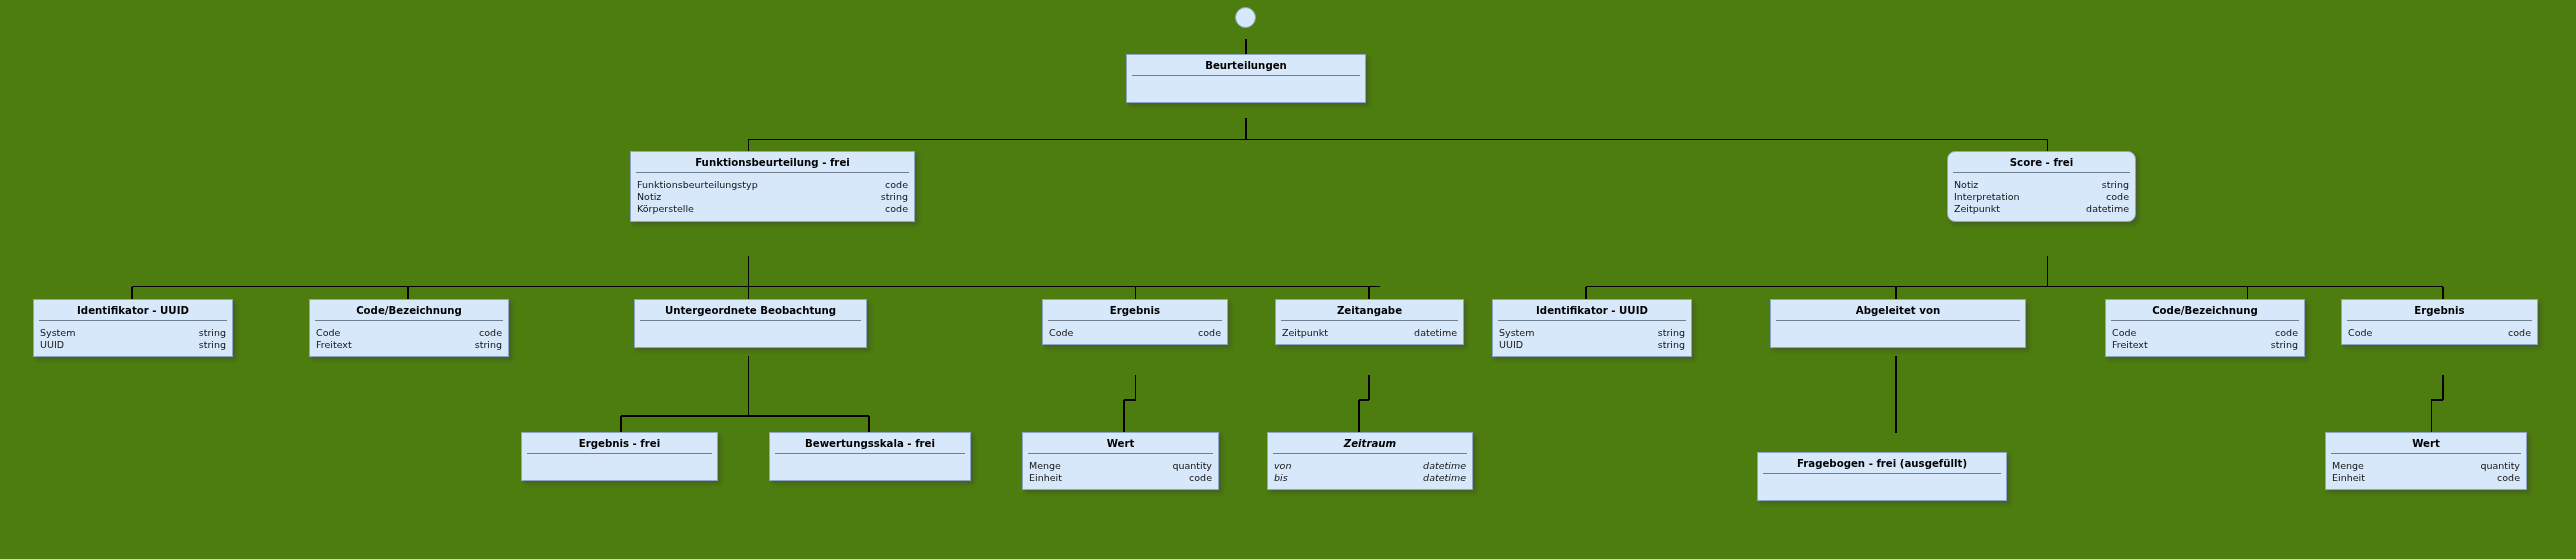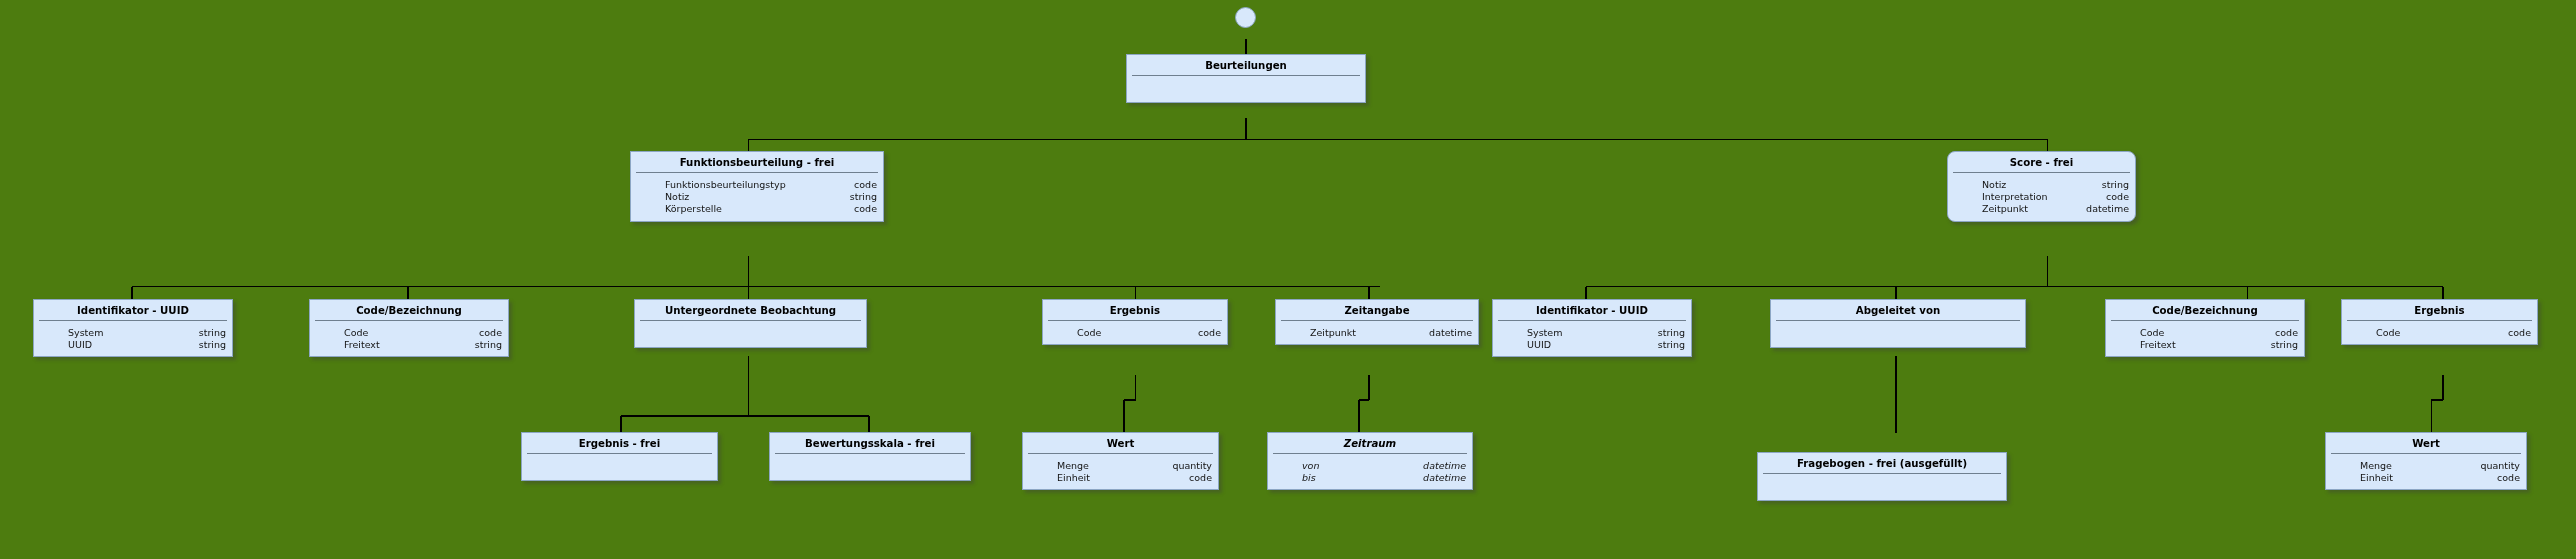--- a/index.html
+++ b/index.html
@@ -56,21 +56,20 @@
     display: flex;
     justify-content: space-between;
     align-items: baseline;
     font-size: 9.5px;
     line-height: 1.28;
     color: #141414;
     white-space: nowrap;
   }
   .attr-name {
     text-align: center;
-    margin-left: 28px;
   }
   .attr-type {
     text-align: right;
     padding-left: 12px;
   }
   .attrs.empty {
     min-height: 14.5px;
   }
   .start-node {
     position: absolute;
@@ -132,21 +131,21 @@
     </g>
   </svg>
 
   <div class="start-node" style="left:1235px; top:6.6px; width:21px; height:21px;"></div>
 
 <div class="node" style="left: 1126px; top: 54px; width: 240px;">
       <div class="node-title">Beurteilungen</div>
       <div class="node-divider"></div>
       <div class="attrs empty"></div>
     </div>
-    <div class="node" style="left: 630px; top: 151px; width: 254px;">
+    <div class="node" style="left: 630px; top: 151px; width: 285px;">
       <div class="node-title">Funktionsbeurteilung - frei</div>
       <div class="node-divider"></div>
       <div class="attrs">
         <div class="attr-row">
           <span class="attr-name">Funktionsbeurteilungstyp</span>
           <span class="attr-type">code</span>
         </div>
         <div class="attr-row">
           <span class="attr-name">Notiz</span>
           <span class="attr-type">string</span>
@@ -211,21 +210,21 @@
     <div class="node" style="left: 1042px; top: 299px; width: 186px;">
       <div class="node-title">Ergebnis</div>
       <div class="node-divider"></div>
       <div class="attrs">
         <div class="attr-row">
           <span class="attr-name">Code</span>
           <span class="attr-type">code</span>
         </div>
       </div>
     </div>
-    <div class="node" style="left: 1275px; top: 299px; width: 204px;">
+    <div class="node" style="left: 1275px; top: 299px; width: 189px;">
       <div class="node-title">Zeitangabe</div>
       <div class="node-divider"></div>
       <div class="attrs">
         <div class="attr-row">
           <span class="attr-name">Zeitpunkt</span>
           <span class="attr-type">datetime</span>
         </div>
       </div>
     </div>
     <div class="node" style="left: 1492px; top: 299px; width: 200px;">

